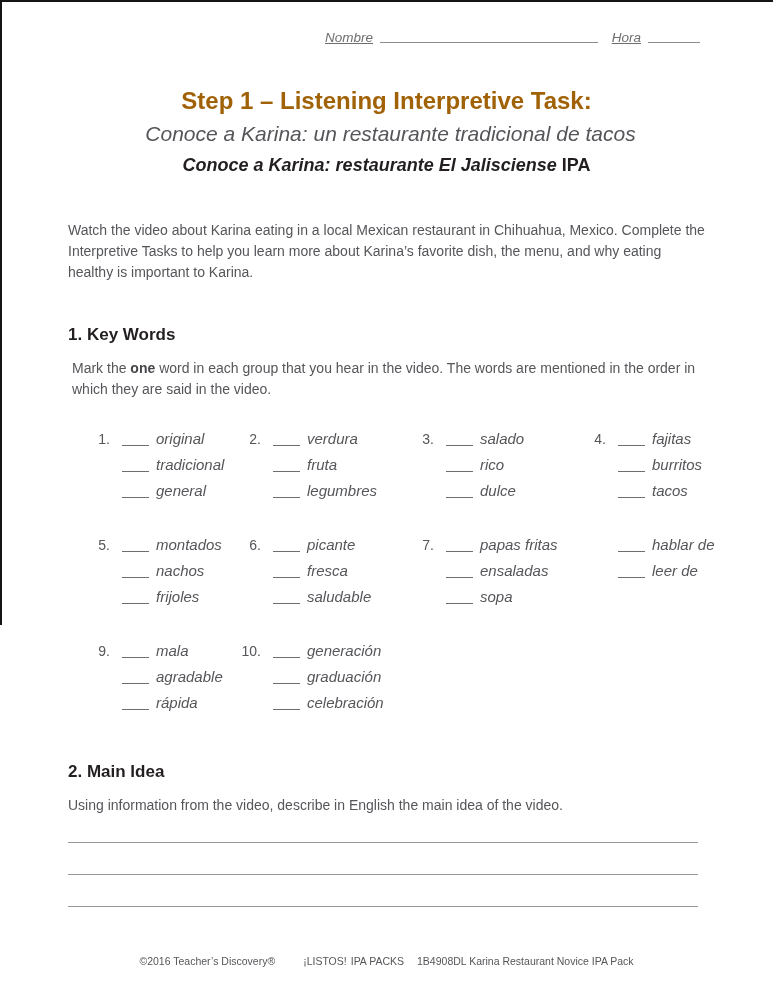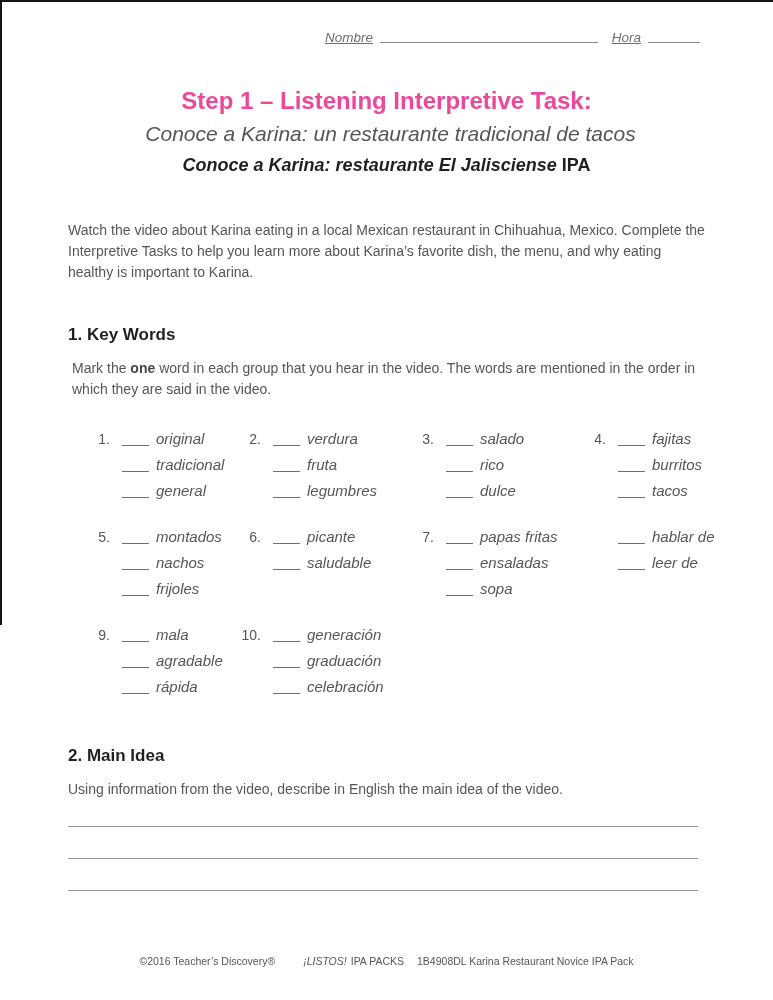--- a/index.html
+++ b/index.html
@@ -9,49 +9,49 @@
   }
   .scan-top{position:absolute;top:0;left:0;width:773px;height:2px;background:#141414;}
   .scan-left{position:absolute;top:0;left:0;width:2px;height:625px;background:#141414;}
 
   .header{display:flex;align-items:flex-end;margin:30px 73px 0 325px;
     font-size:13.5px;font-style:italic;color:#6d6e71;}
   .header .lbl{white-space:nowrap;text-decoration:underline;}
   .rule{flex:1;border-bottom:1px solid #8a8b8e;margin:0 14px 2px 7px;}
   .rule.hora-rule{flex:0 0 52px;margin-right:0;}
 
-  .title{margin:42px 0 0;text-align:center;font-size:24px;font-weight:bold;color:#ec4899;}
+  .title{margin:42px 0 0;text-align:center;font-size:24px;font-weight:bold;color:#a16207;}
   .subtitle{margin:7px 0 0;text-align:center;font-size:21px;font-style:italic;
     font-weight:400;color:#55565a;padding-left:8px;}
   .subtitle2{margin:9px 0 0;text-align:center;font-size:18px;font-weight:bold;color:#231f20;}
   .subtitle2 .it{font-style:italic;}
   .subtitle2 .suffix{margin-left:5px;}
 
   .body-text{font-size:14px;line-height:21px;color:#55565a;}
   .intro{margin:44px 68px 0 68px;}
   .section-heading{margin:42px 0 0 68px;font-size:17px;font-weight:bold;color:#231f20;}
   .kw-instr{margin:13px 68px 0 72px;}
   .kw-instr .bold-one{font-weight:bold;color:#45464a;}
 
   .groups{margin:30px 15px 0 86px;display:grid;
-    grid-template-columns:151px 173px 172px 1fr;row-gap:20px;}
+    grid-template-columns:151px 173px 172px 1fr;row-gap:28px;}
   .wline{height:26px;white-space:nowrap;}
   .wnum{display:inline-block;width:24px;text-align:right;font-size:14px;color:#55565a;}
   .wblank{display:inline-block;width:27px;height:0;border-bottom:1.4px solid #6d6e71;
     vertical-align:-2px;margin:0 7px 0 12px;}
   .wword{font-size:15px;font-style:italic;color:#55565a;}
 
   .mi-instr{margin:13px 68px 0 68px;}
   .write-lines{margin:0 75px 0 68px;}
   .write-line{height:31px;border-bottom:1px solid #95969a;}
   .write-line.first{height:26px;}
 
   .footer{position:absolute;left:0;bottom:33px;width:773px;text-align:center;
     font-size:10.5px;color:#55565a;white-space:nowrap;}
-  .footer .series-it{font-style:italic;margin-left:28px;}
+  .footer .series-it{margin-left:28px;}
   .footer .series-rest{margin-left:4px;}
   .footer .code{margin-left:13px;}
 </style>
 </head>
 <body>
 
 <div class="scan-top"></div>
 <div class="scan-left"></div>
 
 <div class="header">
@@ -99,20 +99,21 @@
   </div>
 
   <div class="group">
     <div class="wline"><span class="wnum">5.</span><span class="wblank"></span><span class="wword">montados</span></div>
     <div class="wline"><span class="wnum"></span><span class="wblank"></span><span class="wword">nachos</span></div>
     <div class="wline"><span class="wnum"></span><span class="wblank"></span><span class="wword">frijoles</span></div>
   </div>
 
   <div class="group">
     <div class="wline"><span class="wnum">6.</span><span class="wblank"></span><span class="wword">picante</span></div>
+    <div class="wline"><span class="wnum"></span><span class="wblank"></span><span class="wword">fresca</span></div>
     <div class="wline"><span class="wnum"></span><span class="wblank"></span><span class="wword">saludable</span></div>
   </div>
 
   <div class="group">
     <div class="wline"><span class="wnum">7.</span><span class="wblank"></span><span class="wword">papas fritas</span></div>
     <div class="wline"><span class="wnum"></span><span class="wblank"></span><span class="wword">ensaladas</span></div>
     <div class="wline"><span class="wnum"></span><span class="wblank"></span><span class="wword">sopa</span></div>
   </div>
 
   <div class="group">

